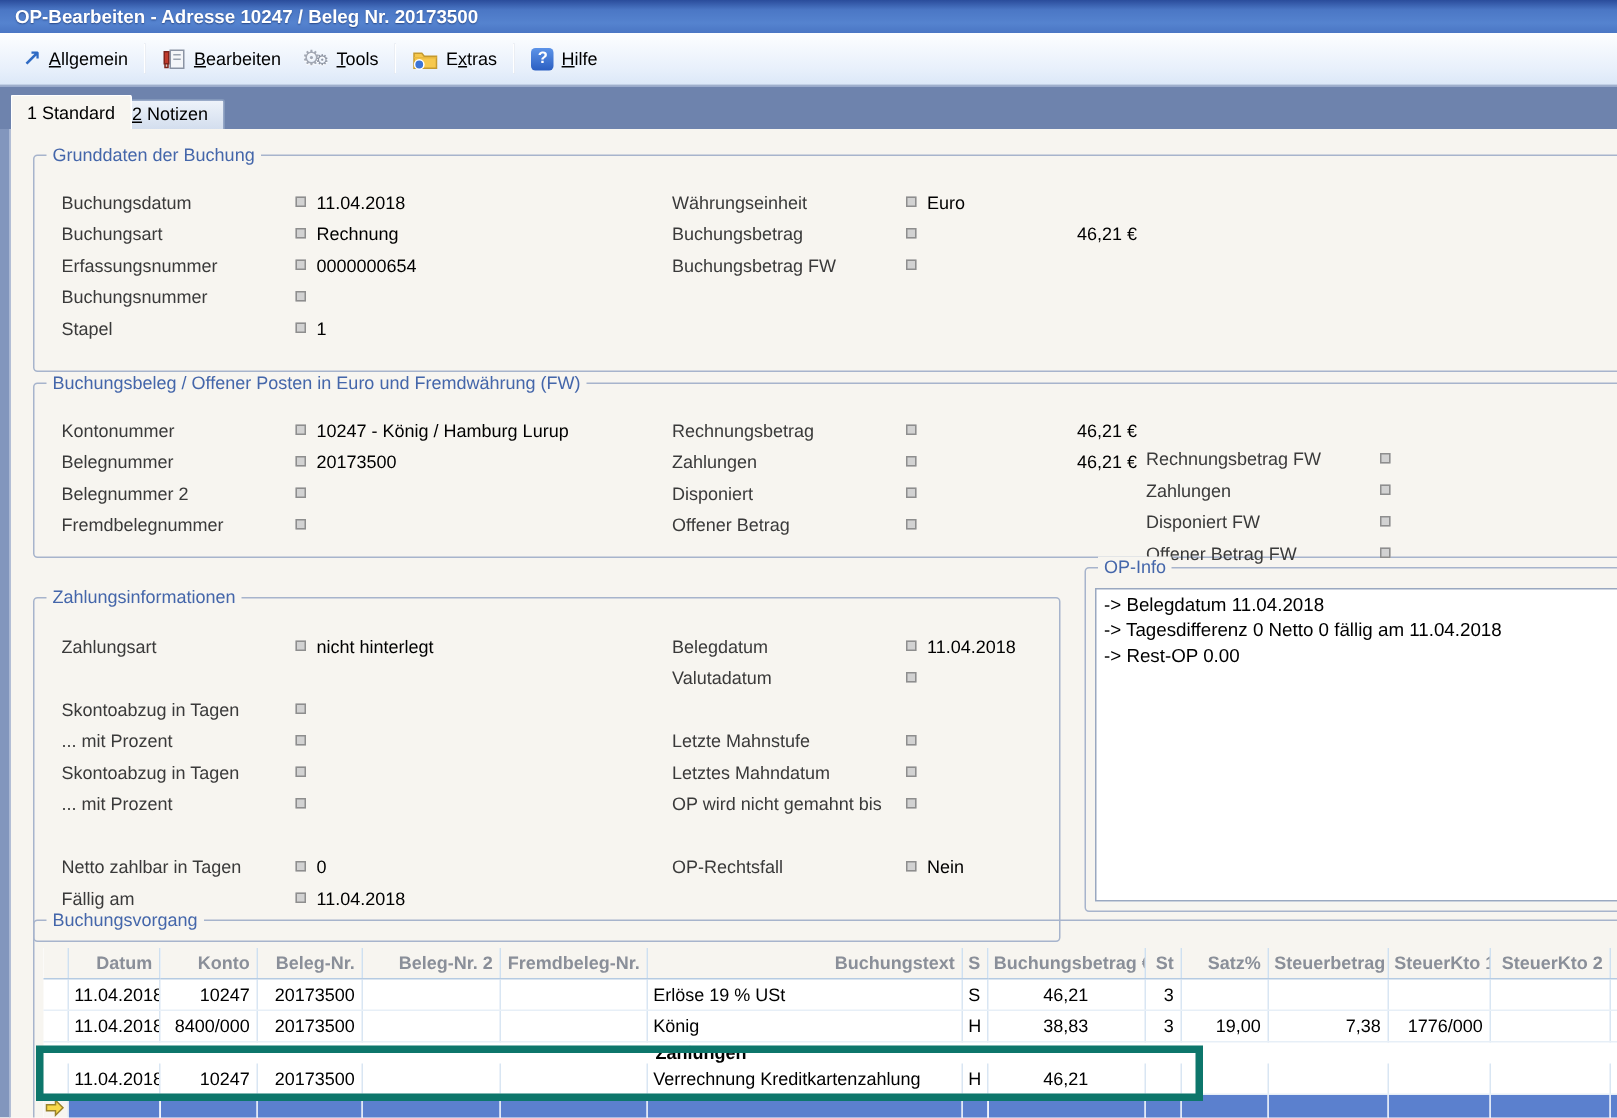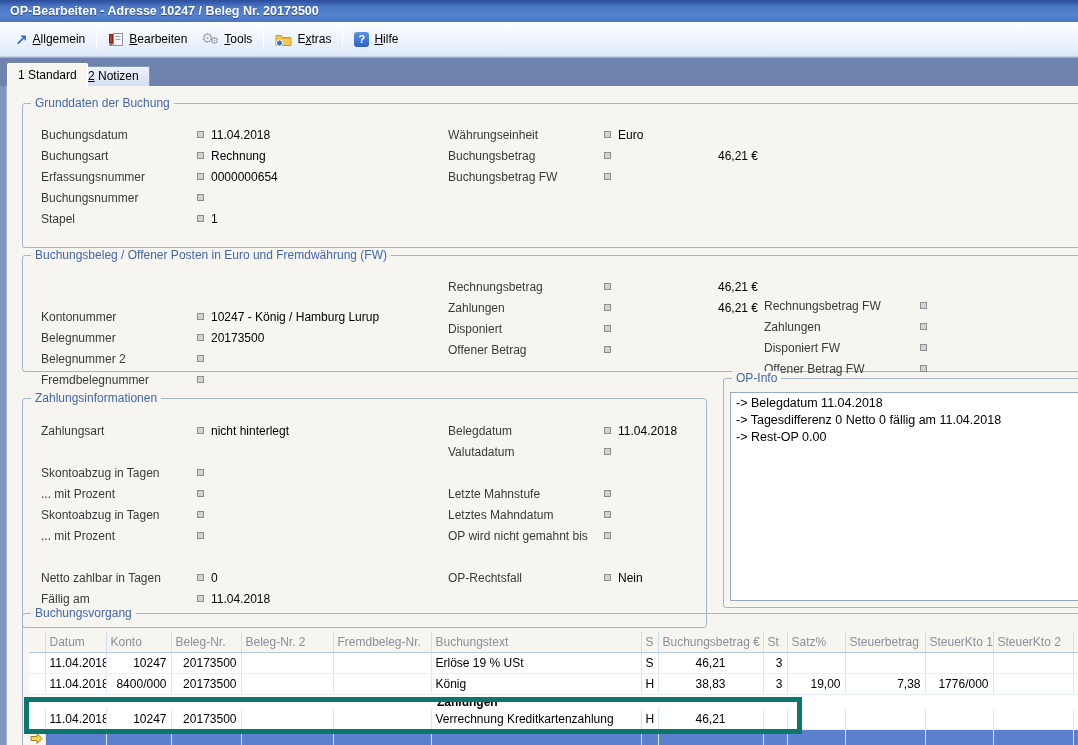--- a/index.html
+++ b/index.html
@@ -67,21 +67,21 @@
   
   .oppanel {
     position: absolute; left: 6px; top: 13px; right: 6px; bottom: 6px;
     background: #fff; border: 1px solid #9aa8c0; padding: 2px 5px;
     font-size: 12.5px; line-height: 17px; overflow: hidden;
   }
   .op-line { display: block; white-space: nowrap; }
   
   table.grid { position: absolute; left: 6px; top: 18px; width: 1084px; border-collapse: collapse; table-layout: fixed; background: #fff; font-size: 12px; }
   table.grid th {
-    height: 20px; font-weight: normal; color: #8a8f99; text-align: left;
+    height: 20px; font-weight: bold; color: #8a8f99; text-align: right;
     padding: 0 4px; background: #f7f5f0; border-right: 1px solid #cfe0f0;
     border-bottom: 1px solid #b5cbe2; white-space: nowrap; overflow: hidden;
   }
   table.grid td {
     height: 21px; padding: 0 4px; border-right: 1px solid #d9e6f3;
     border-bottom: 1px solid #e7eff7; white-space: nowrap; overflow: hidden;
   }
   td.r { text-align: right; padding-right: 6px; }
   td.betrag { text-align: center; padding-right: 8px; }
   td.st { text-align: right; padding-right: 9px; }
@@ -191,21 +191,21 @@
       <div class="frow">
         <span class="flabel">Buchungsbetrag FW</span>
         <span class="fmark"></span>
         <span class="fval"></span>
       </div>
     </div>
   </div>
 
   <div class="gbox" style="left:22px; top:255px; width:1090px; height:117px;">
     <span class="gtitle">Buchungsbeleg / Offener Posten in Euro und Fremdwährung (FW)</span>
-    <div class="fcol" style="left:18px; top:20px;margin-top:30px;">
+    <div class="fcol" style="left:18px; top:20px;">
       <div class="frow">
         <span class="flabel">Kontonummer</span>
         <span class="fmark"></span>
         <span class="fval">10247 - König / Hamburg Lurup</span>
       </div>
       <div class="frow">
         <span class="flabel">Belegnummer</span>
         <span class="fmark"></span>
         <span class="fval">20173500</span>
       </div>

